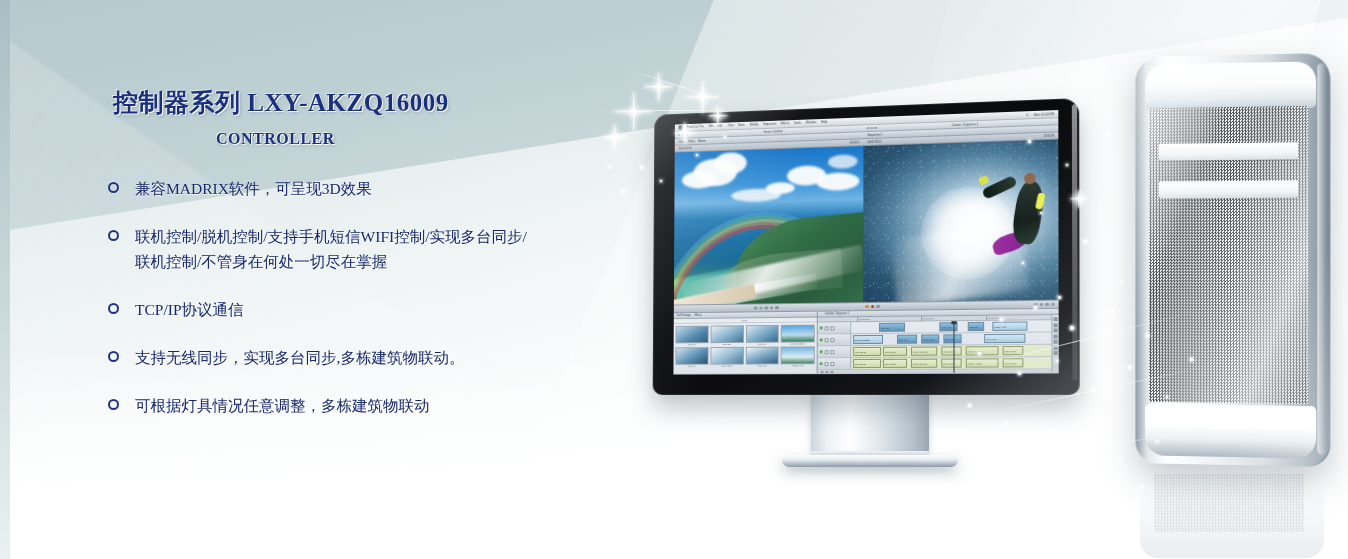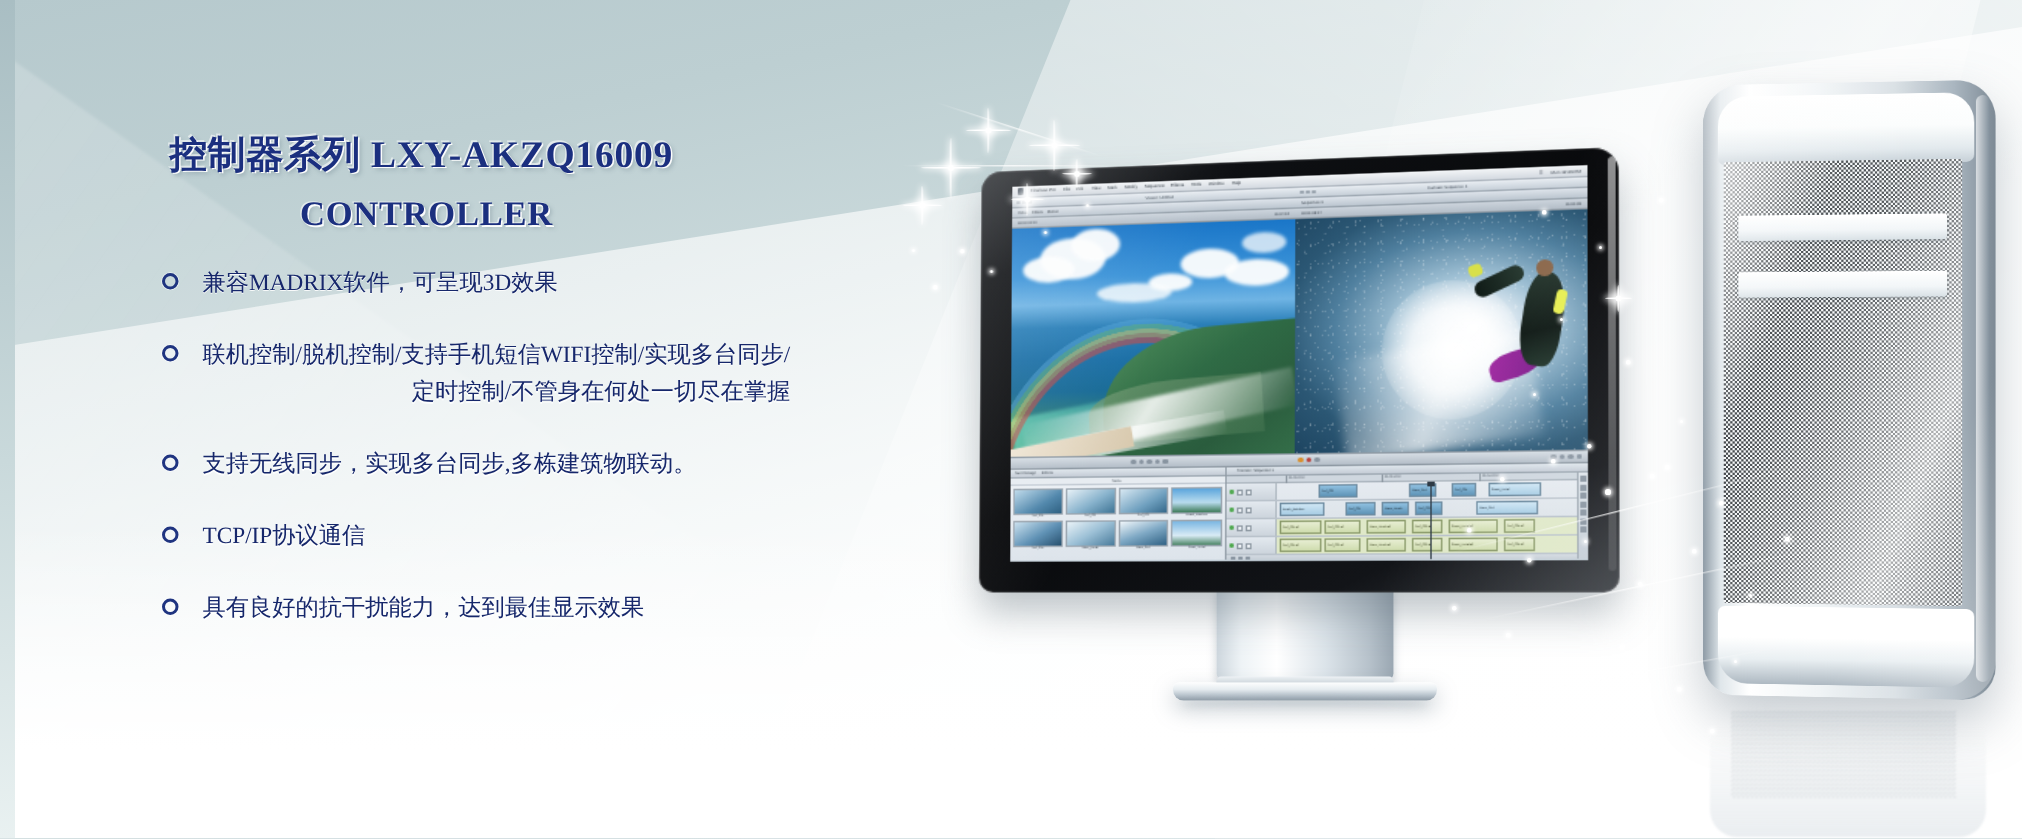--- a/index.html
+++ b/index.html
@@ -53,23 +53,23 @@
     color:#1b2f7f;
     font-weight:bold;
     letter-spacing:.5px;
     text-shadow:
        1px 1px 0 rgba(255,255,255,.95),
       -1px -1px 0 rgba(255,255,255,.55),
        2px 2px 3px rgba(120,140,150,.45);
     white-space:nowrap;
   }
   .title-1{ position:absolute; left:113px; top:86px; font-size:25px; }
-  .title-2{ position:absolute; left:200px; top:130px; font-size:23px; }
-
-  .bullets{ position:absolute; left:108px; top:176px; width:560px;text-align:right; }
+  .title-2{ position:absolute; left:216px; top:130px; font-size:16px; }
+
+  .bullets{ position:absolute; left:108px; top:176px; width:560px; }
   .bullet-row{
     display:flex; align-items:flex-start;
     margin-bottom:23px;
   }
   .bmark{
     flex:0 0 auto; width:11px; height:11px; border-radius:50%;
     border:2.5px solid #1f3480; background:transparent;
     margin-top:6px; margin-right:16px;
     box-shadow:0 0 0 .5px rgba(255,255,255,.7);
   }
@@ -510,39 +510,39 @@
       <div class="bullet-row">
         <span class="bmark"></span>
         <span class="btext">
           <span>兼容MADRIX软件，可呈现3D效果</span>
         </span>
       </div>
       <div class="bullet-row">
         <span class="bmark"></span>
         <span class="btext">
           <span>联机控制/脱机控制/支持手机短信WIFI控制/实现多台同步/</span>
-          <span class="l2">定时控制/不管身在何处一切尽在掌握</span>
+          <span class="l2">联机控制/不管身在何处一切尽在掌握</span>
+        </span>
+      </div>
+      <div class="bullet-row">
+        <span class="bmark"></span>
+        <span class="btext">
+          <span>TCP/IP协议通信</span>
         </span>
       </div>
       <div class="bullet-row">
         <span class="bmark"></span>
         <span class="btext">
           <span>支持无线同步，实现多台同步,多栋建筑物联动。</span>
         </span>
       </div>
       <div class="bullet-row">
         <span class="bmark"></span>
         <span class="btext">
-          <span>TCP/IP协议通信</span>
-        </span>
-      </div>
-      <div class="bullet-row">
-        <span class="bmark"></span>
-        <span class="btext">
-          <span>具有良好的抗干扰能力，达到最佳显示效果</span>
+          <span>可根据灯具情况任意调整，多栋建筑物联动</span>
         </span>
       </div>
     </div>
   </div>
 
   <div id="standneck"></div>
   <div id="standbase"></div>
 
   <div id="tower-reflection">
     <div class="rmesh"></div>

